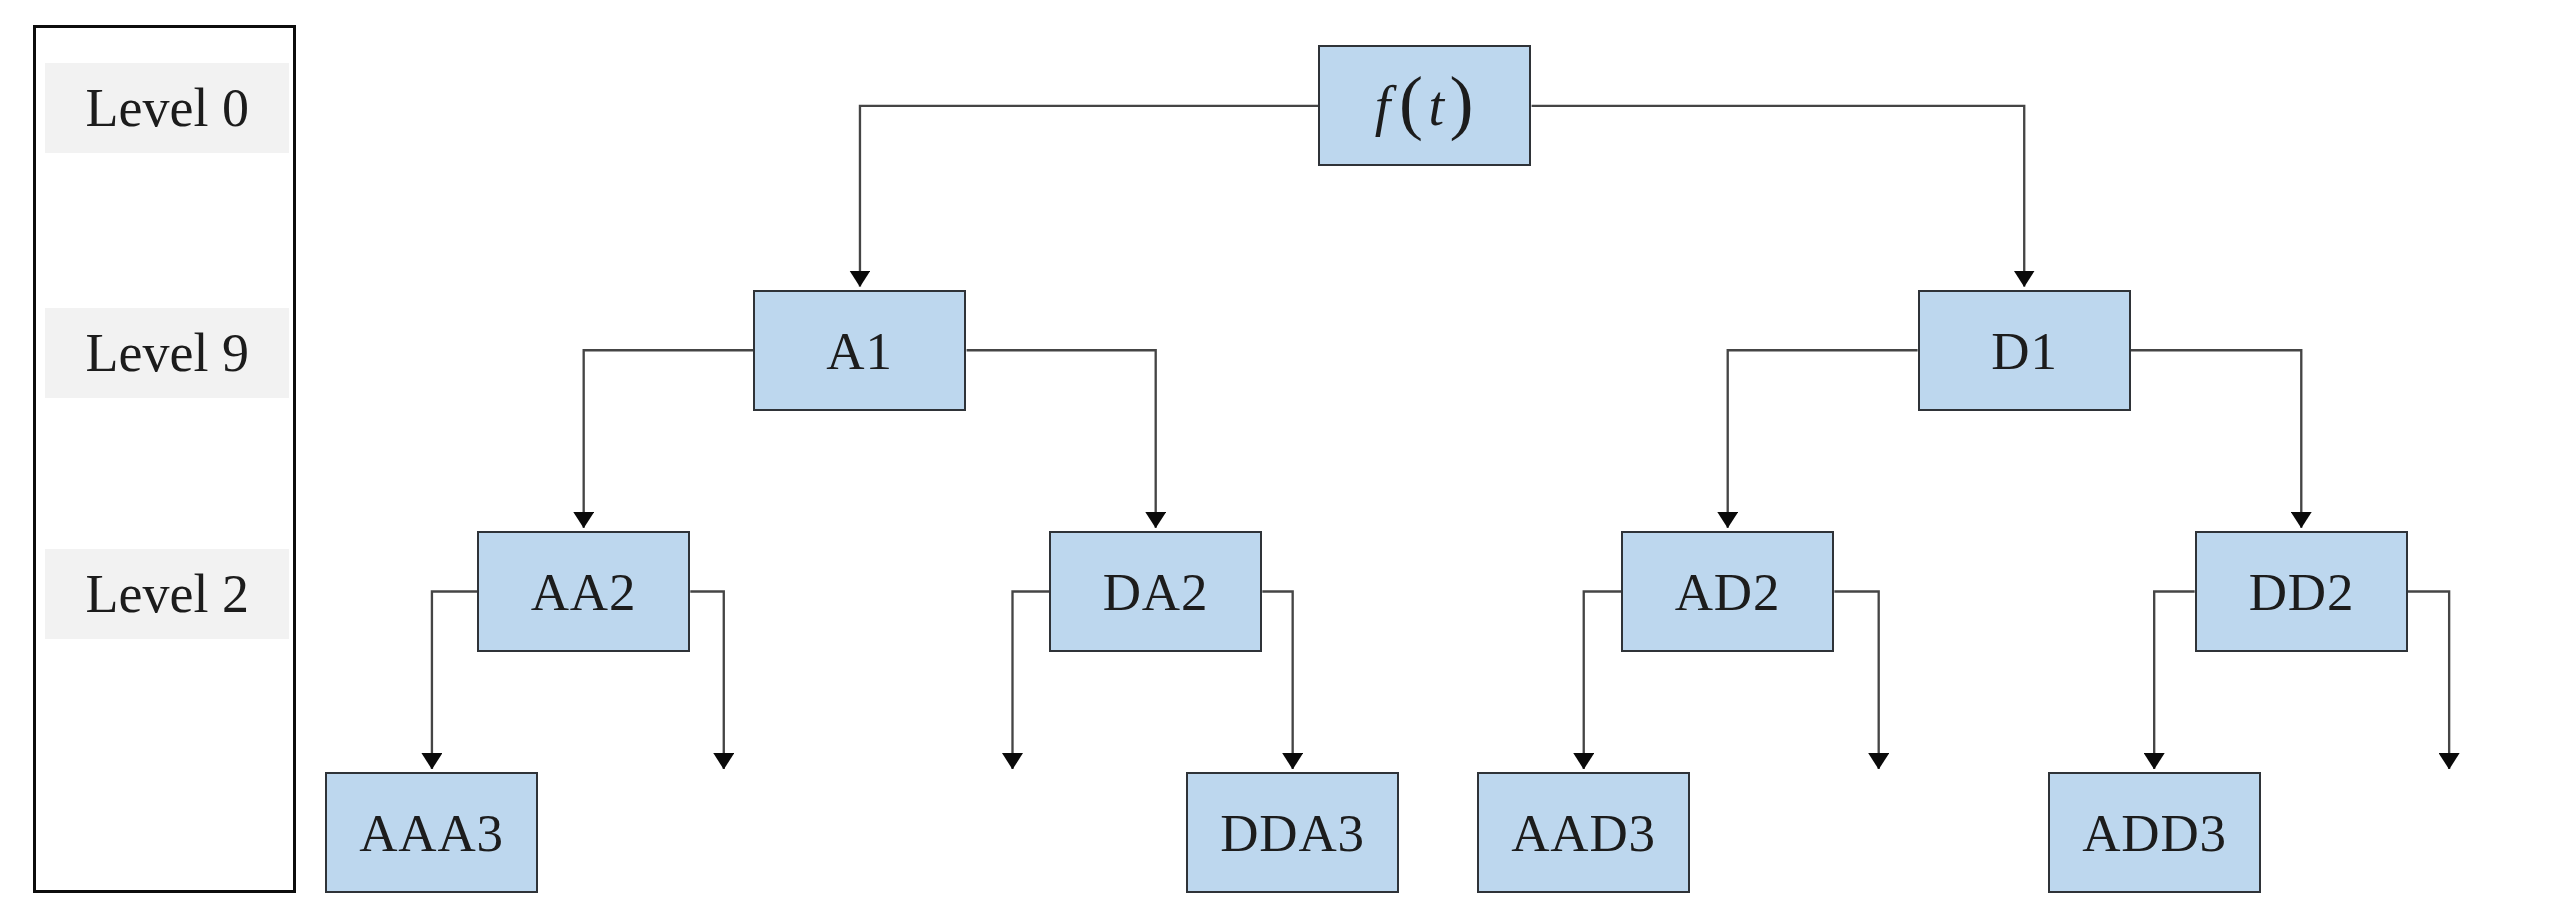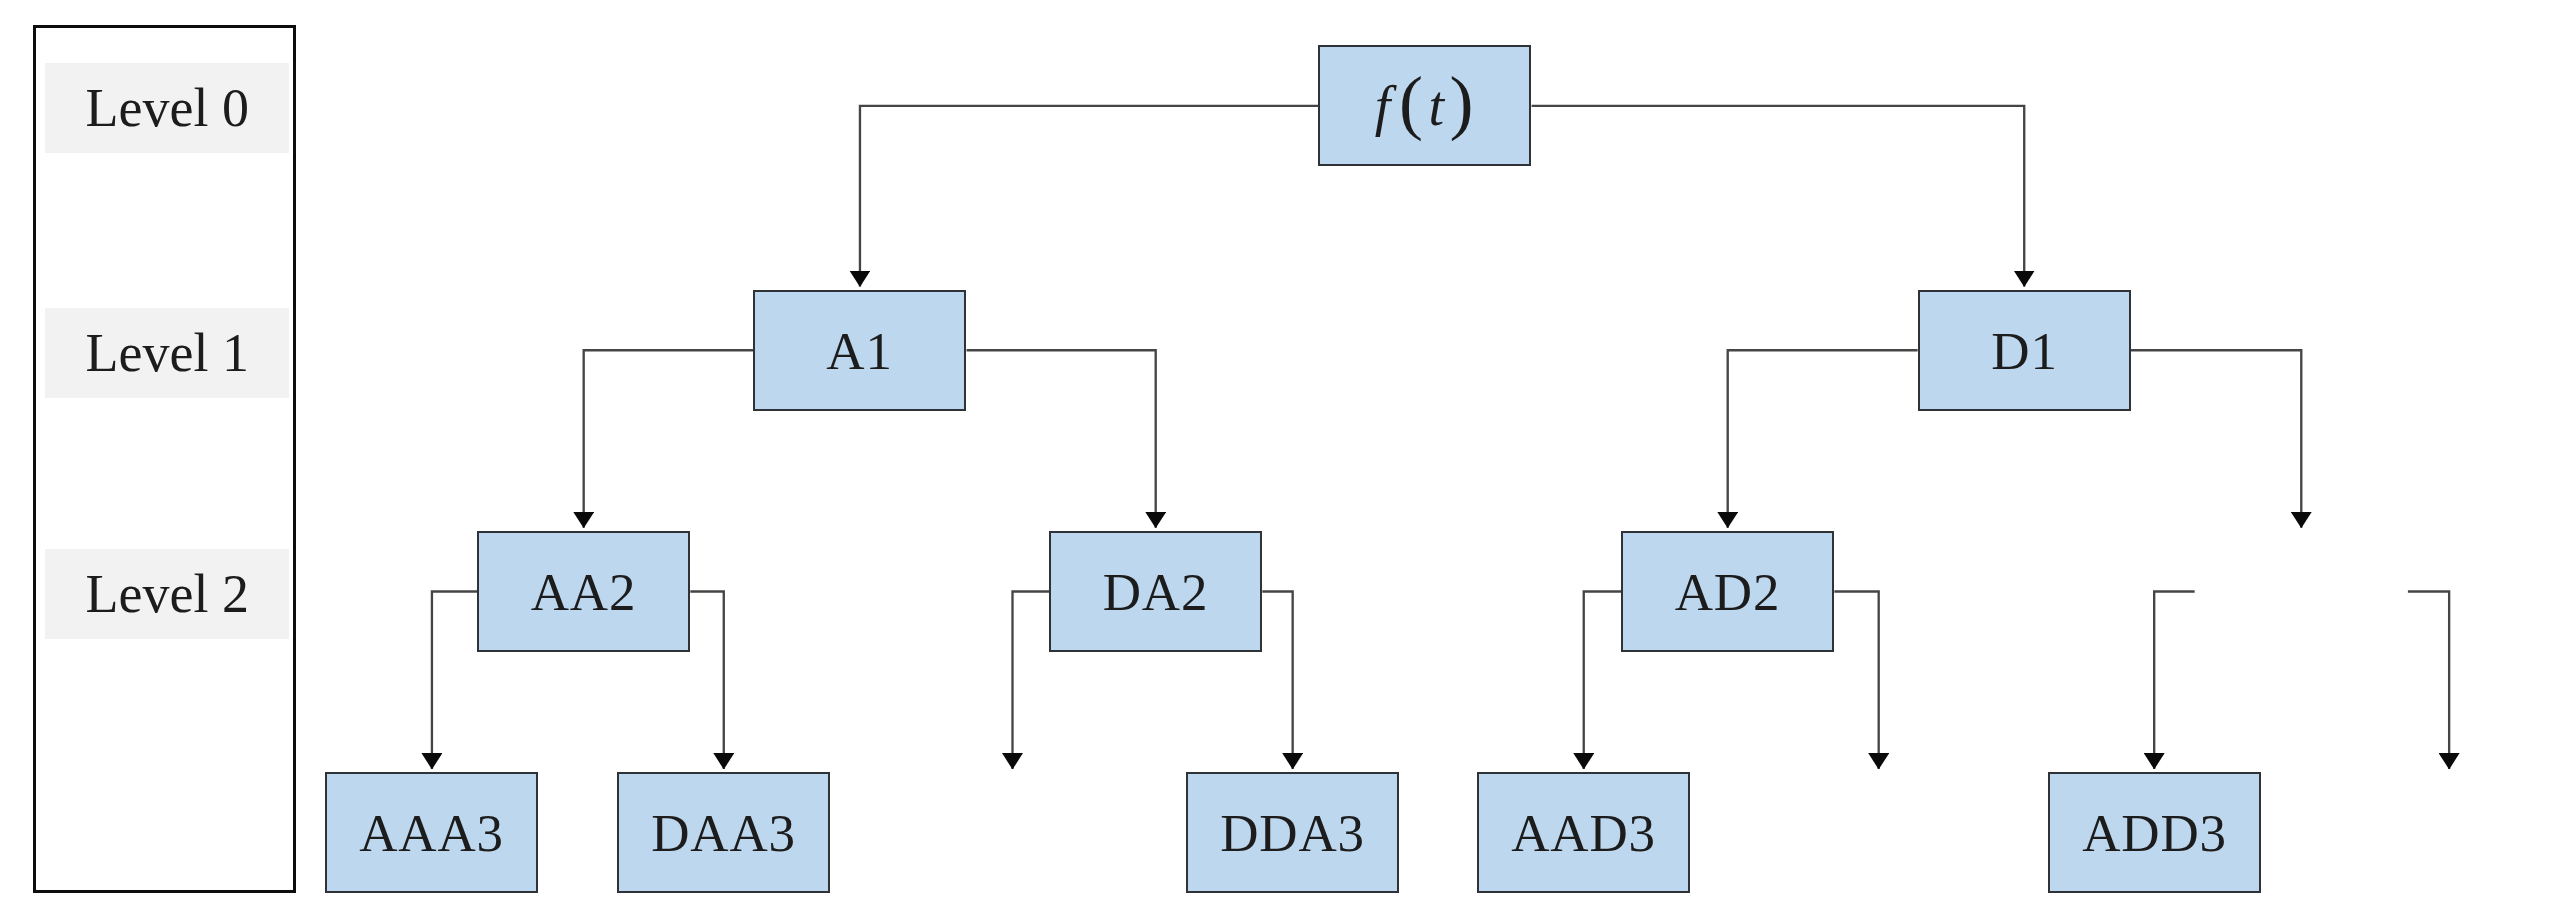--- a/index.html
+++ b/index.html
@@ -53,21 +53,21 @@
     <path class="wire" d="M2357 760 H2414 V988" marker-end="url(#arrowhead)"></path>
     <path class="wire" d="M2820 760 H2768 V988" marker-end="url(#arrowhead)"></path>
     <path class="wire" d="M3094 760 H3147 V988" marker-end="url(#arrowhead)"></path>
   </svg>
 
   <div class="legend">
     <div class="band" style="top:35px">
         <span>Level 0</span>
       </div>
     <div class="band" style="top:280px">
-        <span>Level 1</span>
+        <span>Level 9</span>
       </div>
     <div class="band" style="top:521px">
         <span>Level 2</span>
       </div>
   </div>
 
   <div class="node root" style="left:1318px;top:45px">
     <span class="fn">f</span>
       <span class="paren">(</span>
       <span class="vn">t</span>
@@ -83,26 +83,26 @@
 
   <div class="node" style="left:477px;top:531px">
       <span>AA2</span>
     </div>
   <div class="node" style="left:1049px;top:531px">
       <span>DA2</span>
     </div>
   <div class="node" style="left:1621px;top:531px">
       <span>AD2</span>
     </div>
+  <div class="node" style="left:2195px;top:531px">
+      <span>DD2</span>
+    </div>
 
   <div class="node" style="left:325px;top:772px">
       <span>AAA3</span>
-    </div>
-  <div class="node" style="left:617px;top:772px">
-      <span>DAA3</span>
     </div>
   <div class="node" style="left:1186px;top:772px">
       <span>DDA3</span>
     </div>
   <div class="node" style="left:1477px;top:772px">
       <span>AAD3</span>
     </div>
   <div class="node" style="left:2048px;top:772px">
       <span>ADD3</span>
     </div>

